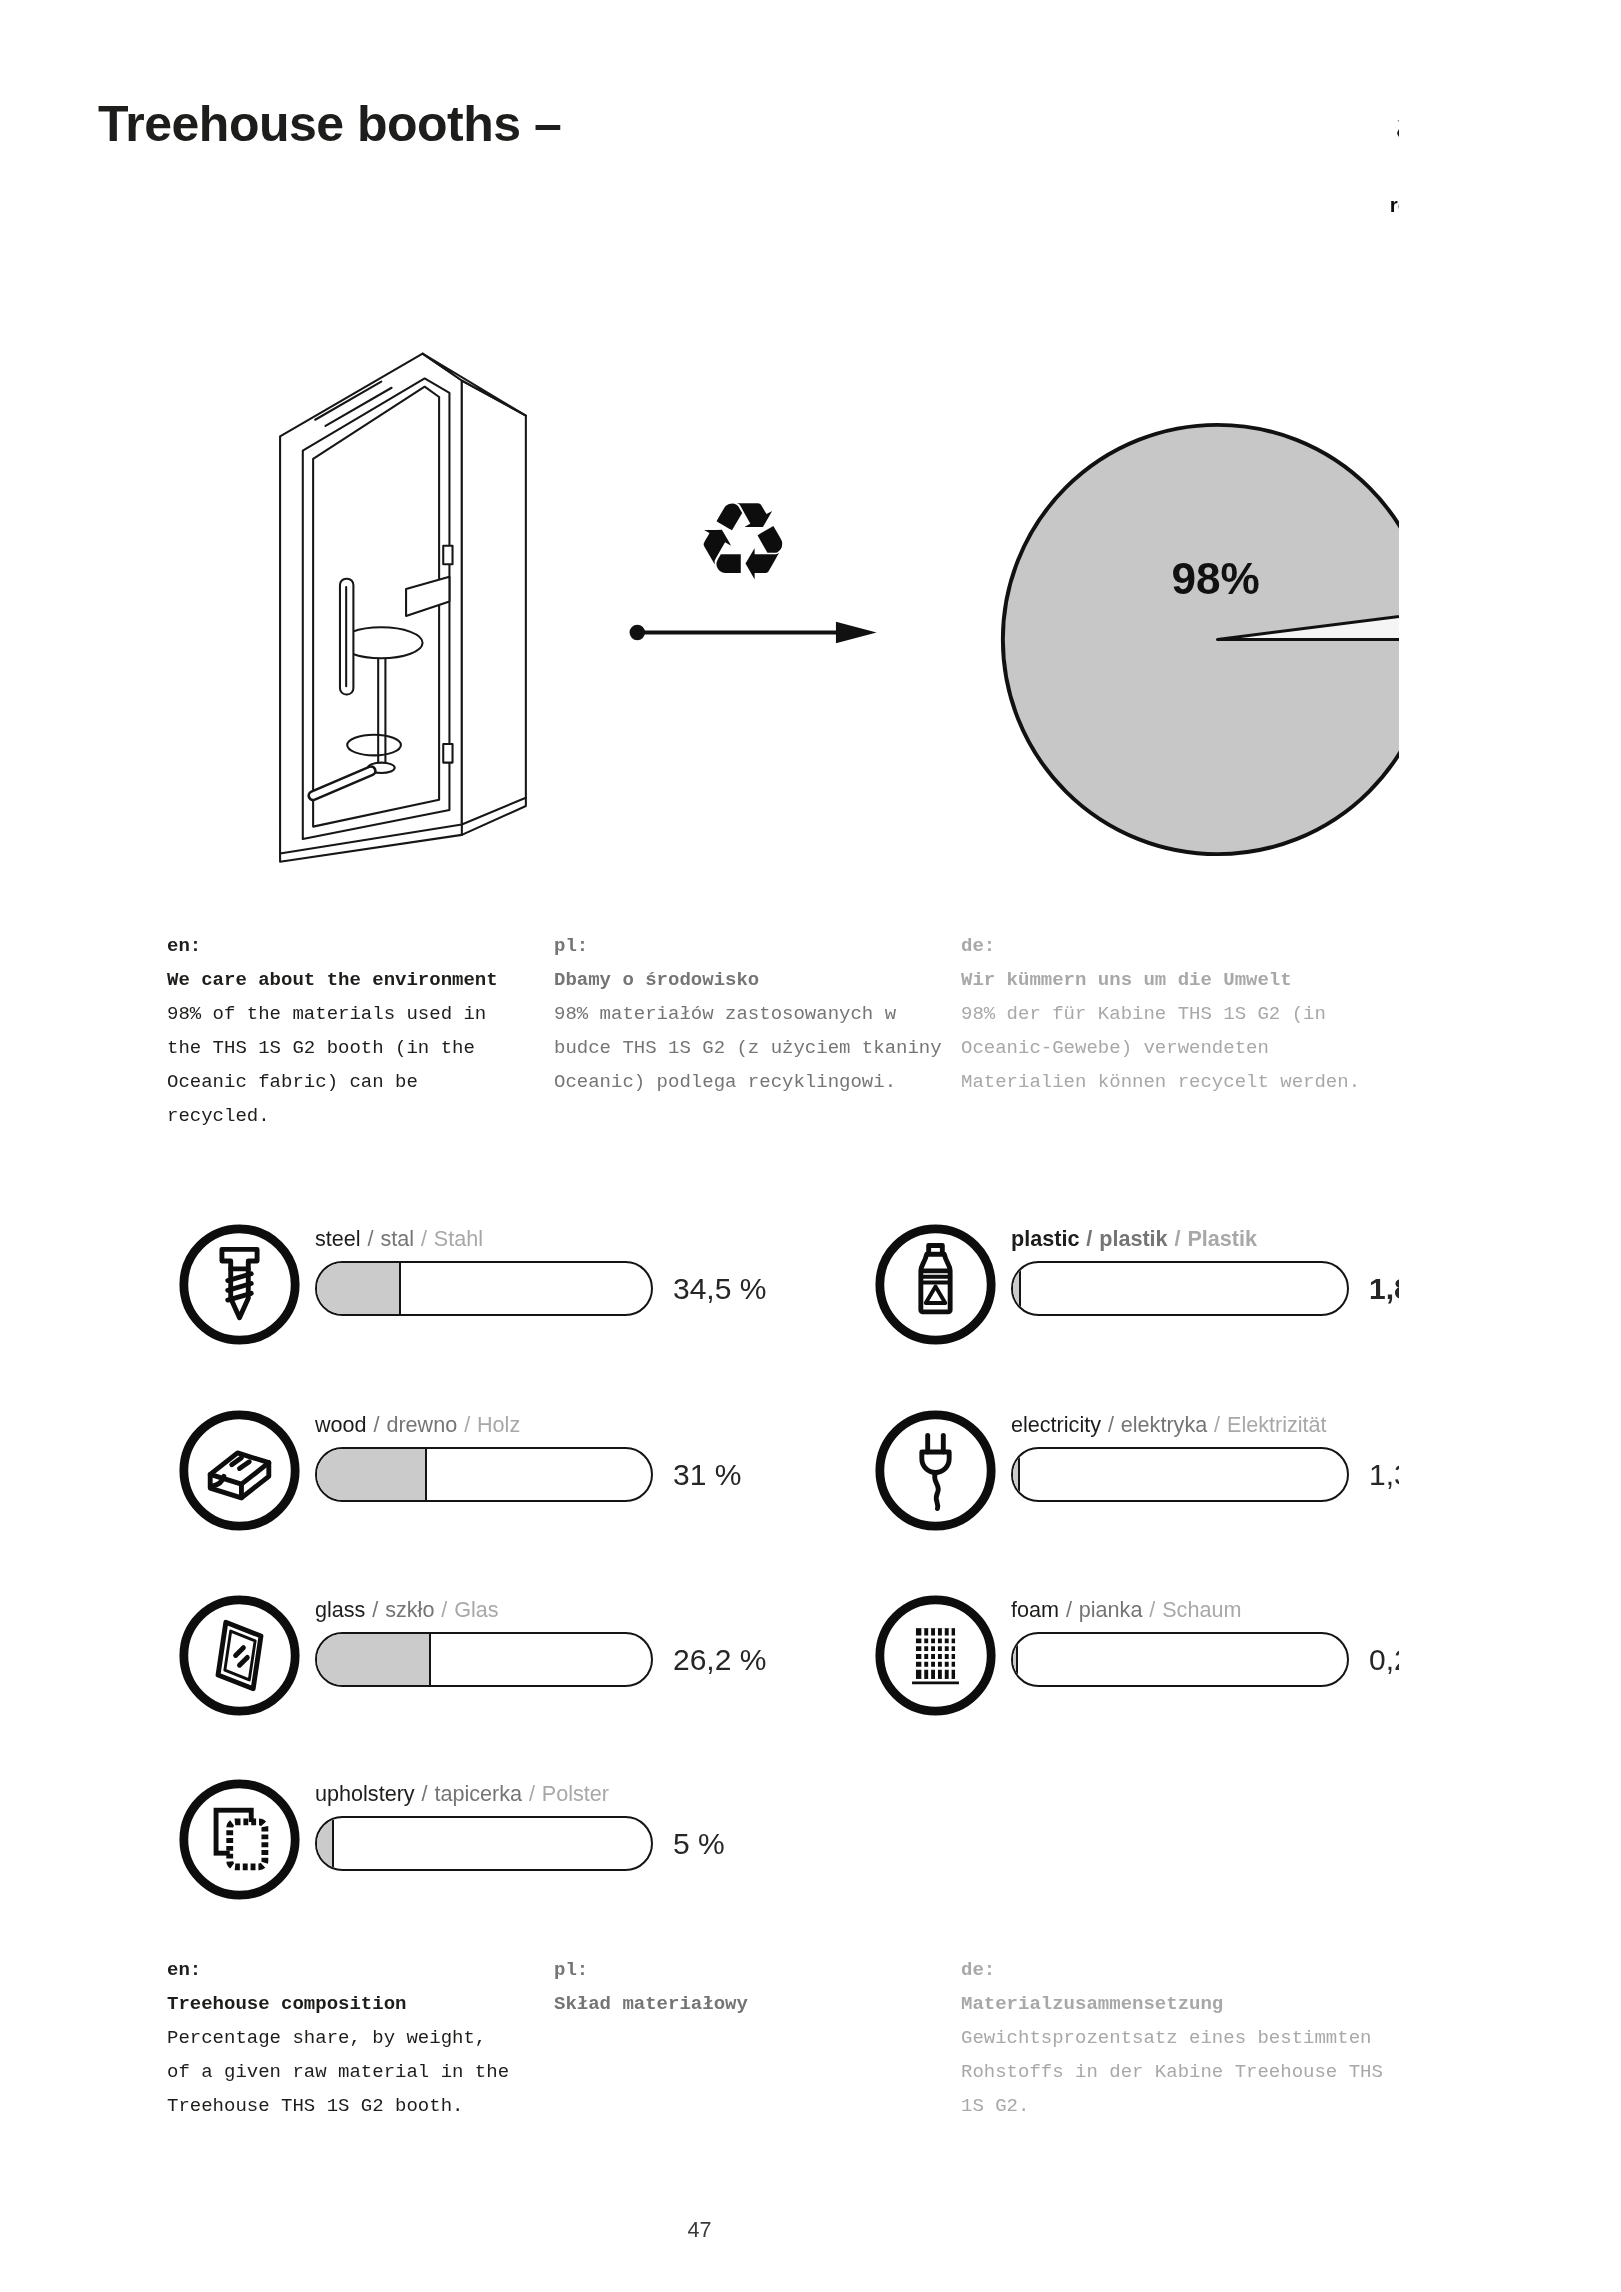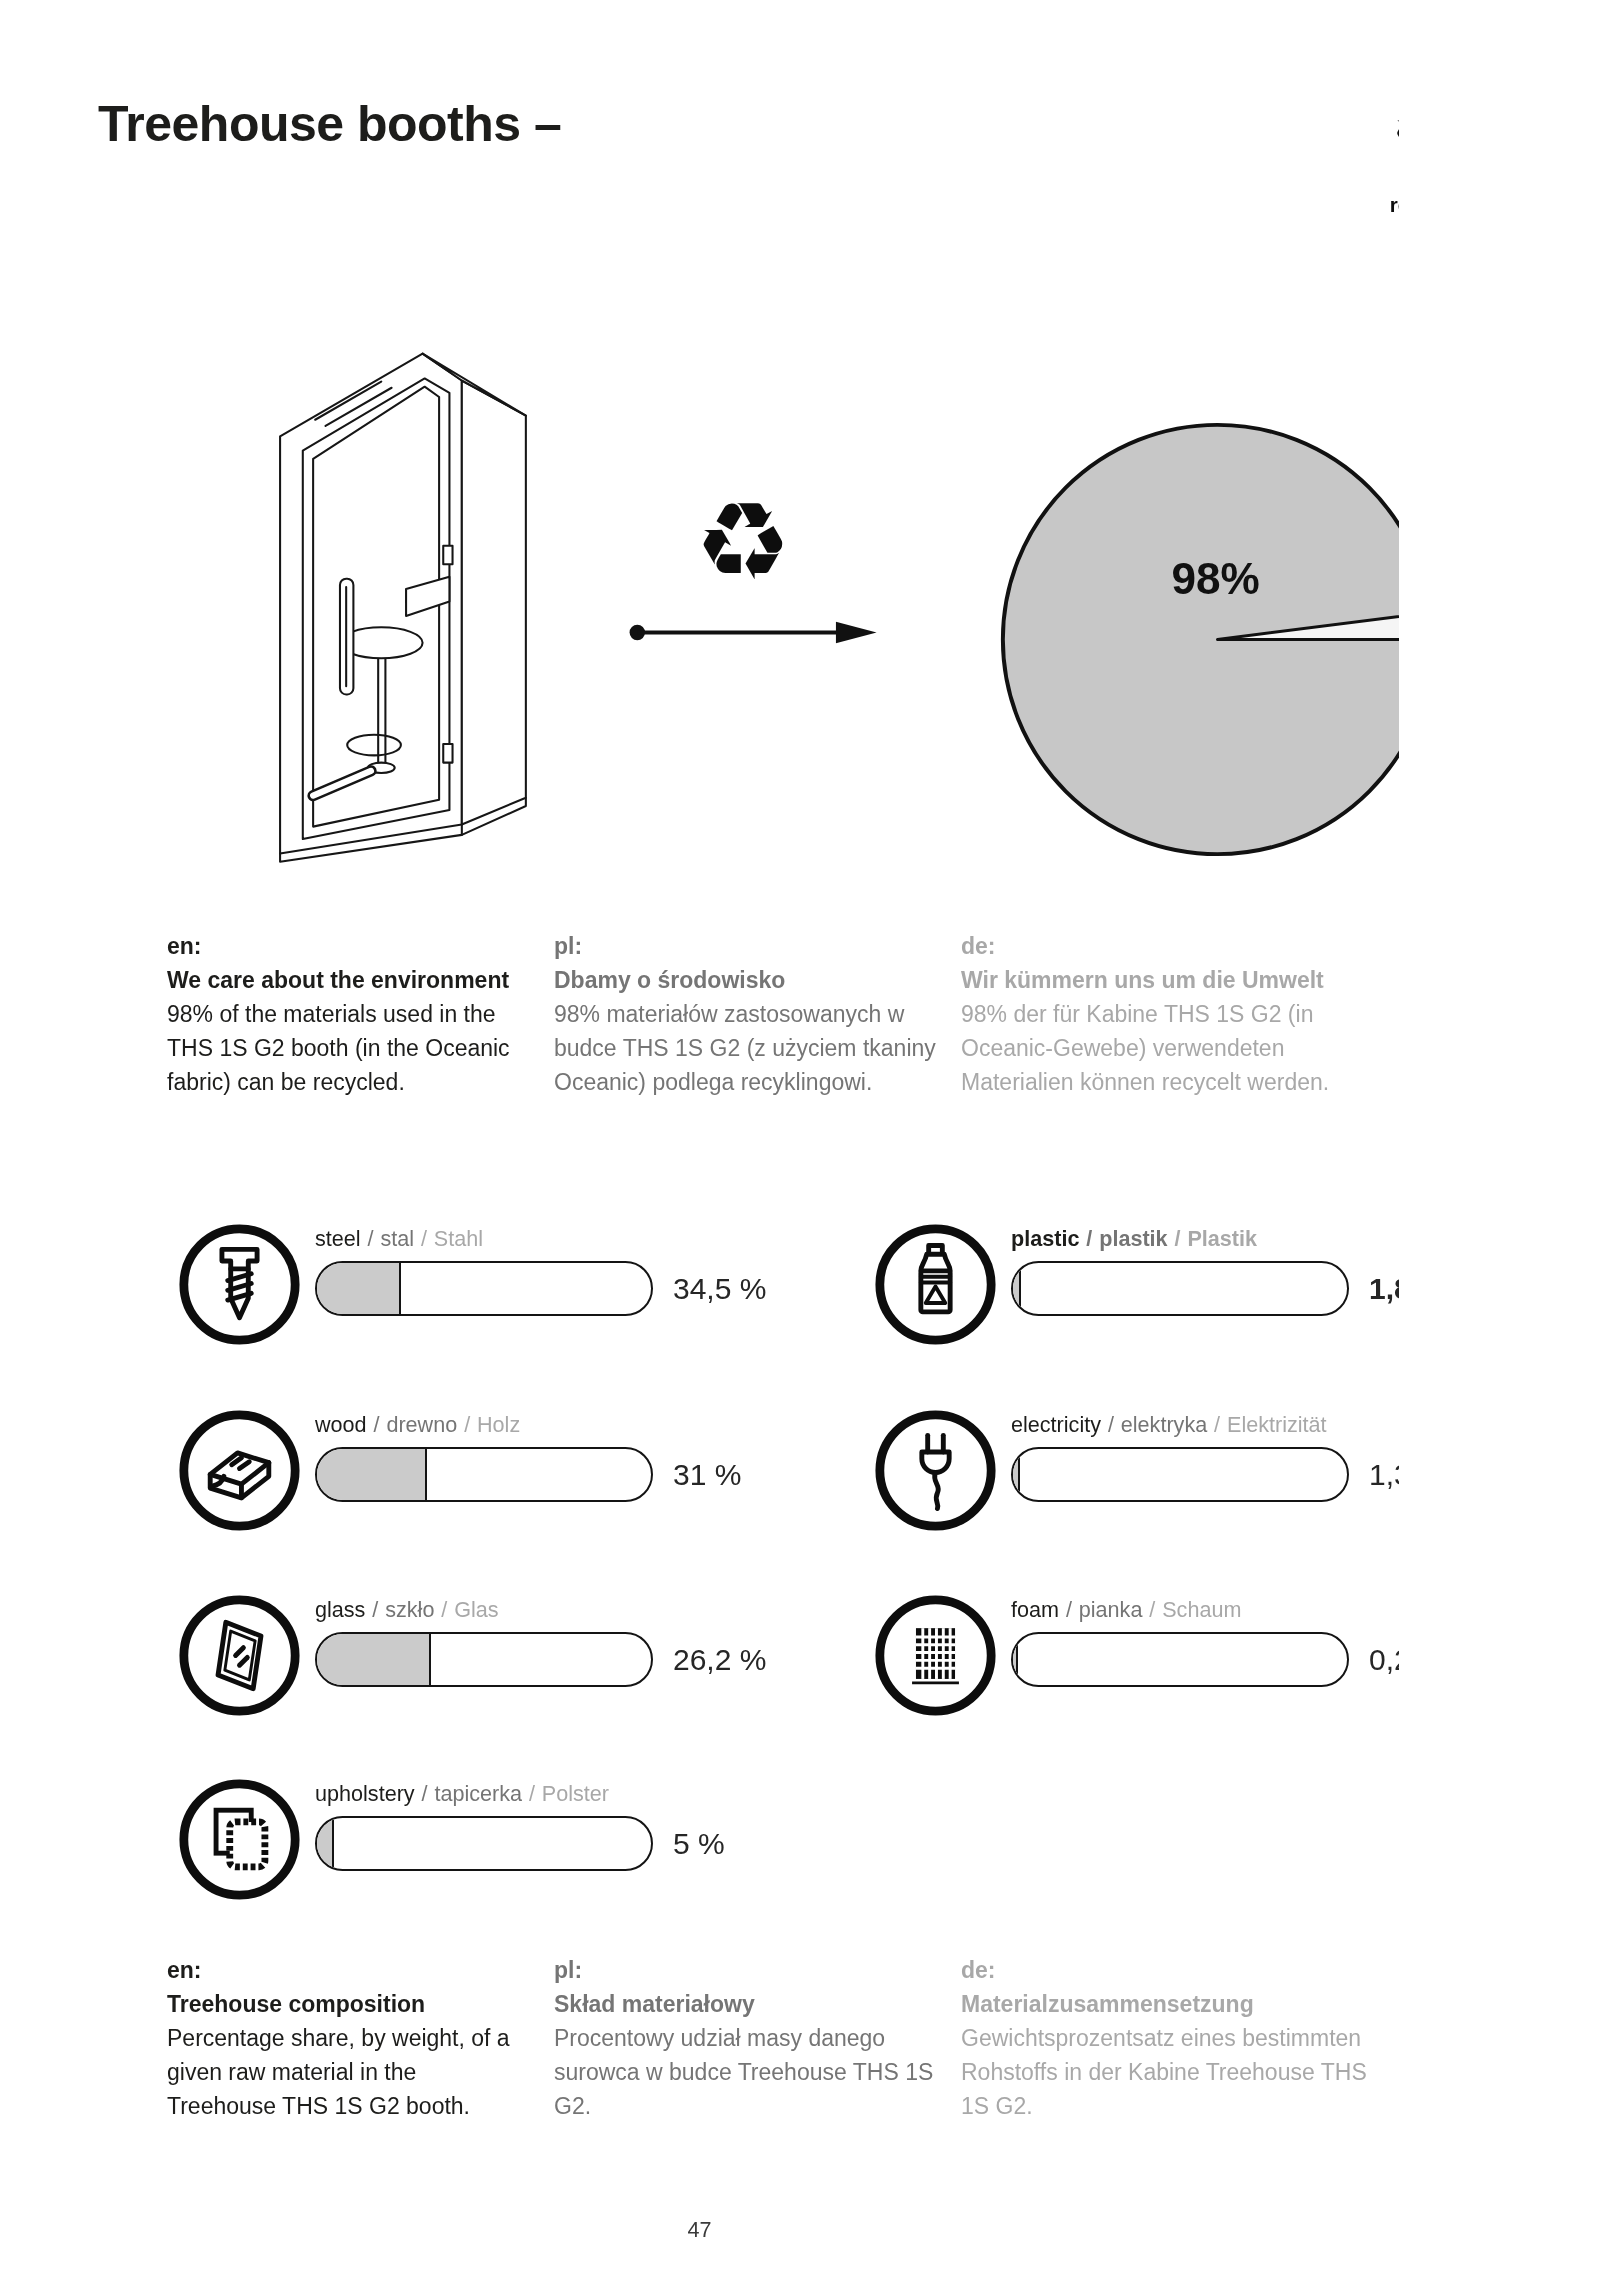--- a/index.html
+++ b/index.html
@@ -14,21 +14,21 @@
   .recycled-label{font-size:20.6px;font-weight:700;margin-top:15px;color:#0d0d0d;}
 
   
   .booth-wrap{position:absolute;left:247px;top:333px;}
   .mid-recycle{position:absolute;left:639px;top:488px;width:208px;text-align:center;
                font-family:"DejaVu Sans",sans-serif;font-size:108px;line-height:1;color:#0d0d0d;}
   .arrow-wrap{position:absolute;left:627px;top:617px;}
   .pie-wrap{position:absolute;left:996px;top:418px;}
 
   
-  .col{position:absolute;font-size:23px;line-height:34px;}
+  .col{position:absolute;font-size:19px;line-height:34px;font-family:Liberation Mono, monospace;}
   .col p{margin:0;}
   .col .lang,.col .heading{font-weight:700;}
   .col-en{color:#1d1d1b;}
   .col-pl{color:#757575;}
   .col-de{color:#a8a8a8;}
 
   
   .mat-row{position:absolute;width:716px;height:127px;}
   .mat-icon{position:absolute;left:0;top:0;}
   .mat-label{position:absolute;left:138px;top:3.9px;font-size:21.6px;color:#1d1d1b;white-space:nowrap;}
@@ -261,21 +261,20 @@
   </div>
 
   <div class="col col-en" style="left:167px;top:1953px;width:343px;">
     <p class="lang">en:</p>
     <p class="heading">Treehouse composition</p>
     <p class="body">Percentage share, by weight, of a given raw material in the Treehouse THS 1S G2 booth.</p>
   </div>
   <div class="col col-pl" style="left:554px;top:1953px;width:382px;">
     <p class="lang">pl:</p>
     <p class="heading">Skład materiałowy</p>
-    <p class="body">Procentowy udział masy danego surowca w budce Treehouse THS 1S G2.</p>
   </div>
   <div class="col col-de" style="left:961px;top:1953px;width:431px;">
     <p class="lang">de:</p>
     <p class="heading">Materialzusammensetzung</p>
     <p class="body">Gewichtsprozentsatz eines bestimmten Rohstoffs in der Kabine Treehouse THS 1S G2.</p>
   </div>
 
   <div class="page-number">47</div>
 
 </div>

